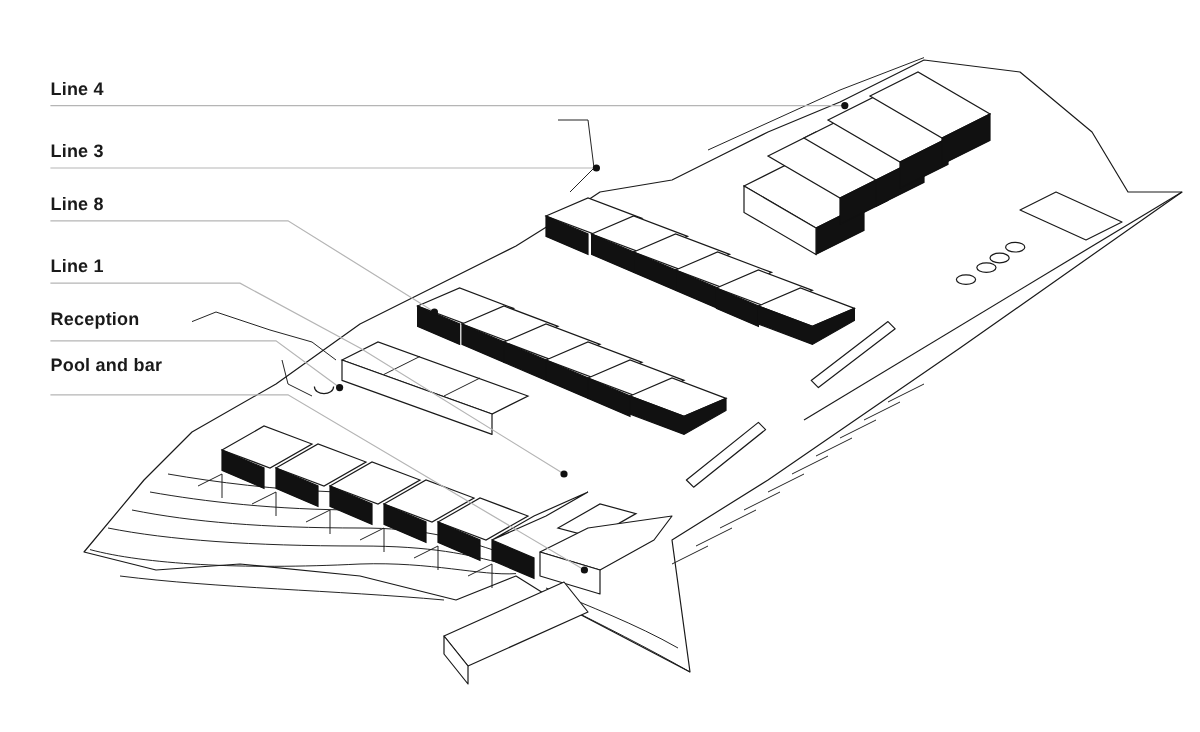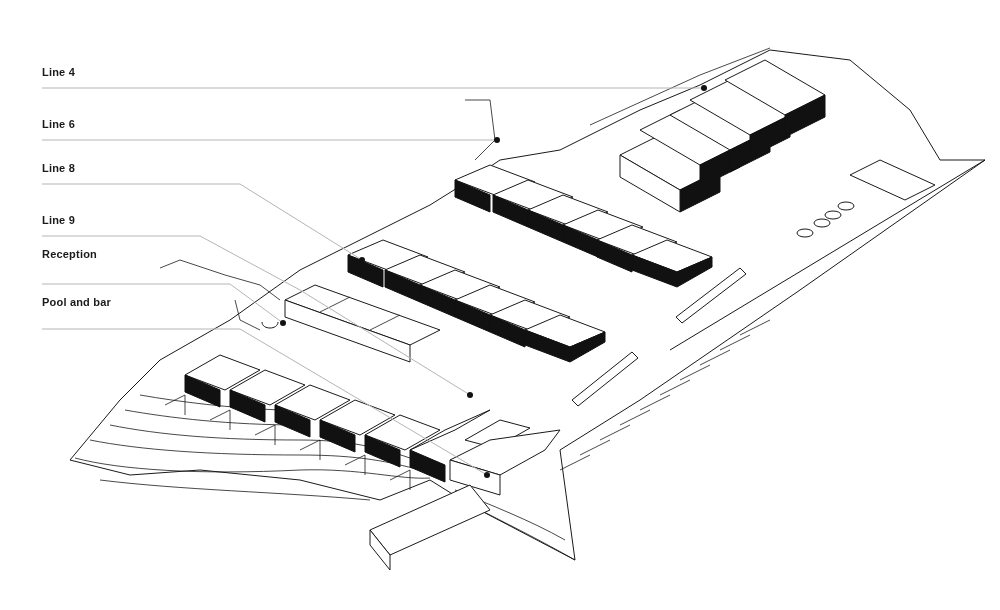--- a/index.html
+++ b/index.html
@@ -1,32 +1,32 @@
 <!DOCTYPE html>
 <html><head>
 <meta charset="utf-8">
 <style>
   html, body { margin: 0; padding: 0; background: #ffffff; }
   body { width: 1000px; height: 610px; position: relative; overflow: hidden; font-family: "Liberation Sans", "DejaVu Sans", sans-serif; }
-  .label { position: absolute; left: 42px; font-size: 11px; font-weight: bold; color: #1a1a1a; letter-spacing: 0.2px; }
+  .label { position: absolute; left: 42px; font-size: 15px; font-weight: bold; color: #1a1a1a; letter-spacing: 0.2px; }
   svg.scene { position: absolute; left: 0; top: 0; }
   .ln { stroke: #1a1a1a; stroke-width: 1; fill: #ffffff; stroke-linejoin: round; }
   .thin { stroke: #1a1a1a; stroke-width: 0.8; fill: none; }
   .leader { stroke: #b5b5b5; stroke-width: 1; fill: none; }
   .blk { fill: #111111; stroke: #111111; stroke-width: 1; }
   .roof { fill: #ffffff; stroke: #1a1a1a; stroke-width: 1; }
 </style>
 </head>
 <body>
 
 <div class="label" style="top:66px">Line 4</div>
-<div class="label" style="top:118px">Line 6</div>
+<div class="label" style="top:118px">Line 3</div>
 <div class="label" style="top:162px">Line 8</div>
-<div class="label" style="top:214px">Line 9</div>
-<div class="label" style="top:248px">Reception</div>
+<div class="label" style="top:214px">Line 1</div>
+<div class="label" style="top:258px">Reception</div>
 <div class="label" style="top:296px">Pool and bar</div>
 
 <svg class="scene" width="1000" height="610" viewBox="0 0 1000 610">
 
   <g>
     <path class="ln" d="M70,460 L120,400 L160,360 L230,320 L300,270 L360,240 L430,205 L470,180 L500,160 L560,150 L600,130 L640,110 L700,85 L770,50 L850,60 L910,110 L940,160 L985,160 L800,290 L640,400 L560,450 L575,560 L470,505 L430,480 L380,500 L300,480 L200,470 L130,475 Z"></path>
     <path class="thin" d="M590,125 L700,75 L770,48"></path>
     <path class="thin" d="M465,100 L490,100 L495,140 L475,160"></path>
     <path class="thin" d="M160,268 L180,260 L225,275 L260,285 L280,300"></path>
     <path class="thin" d="M235,300 L240,320 L260,330"></path>

